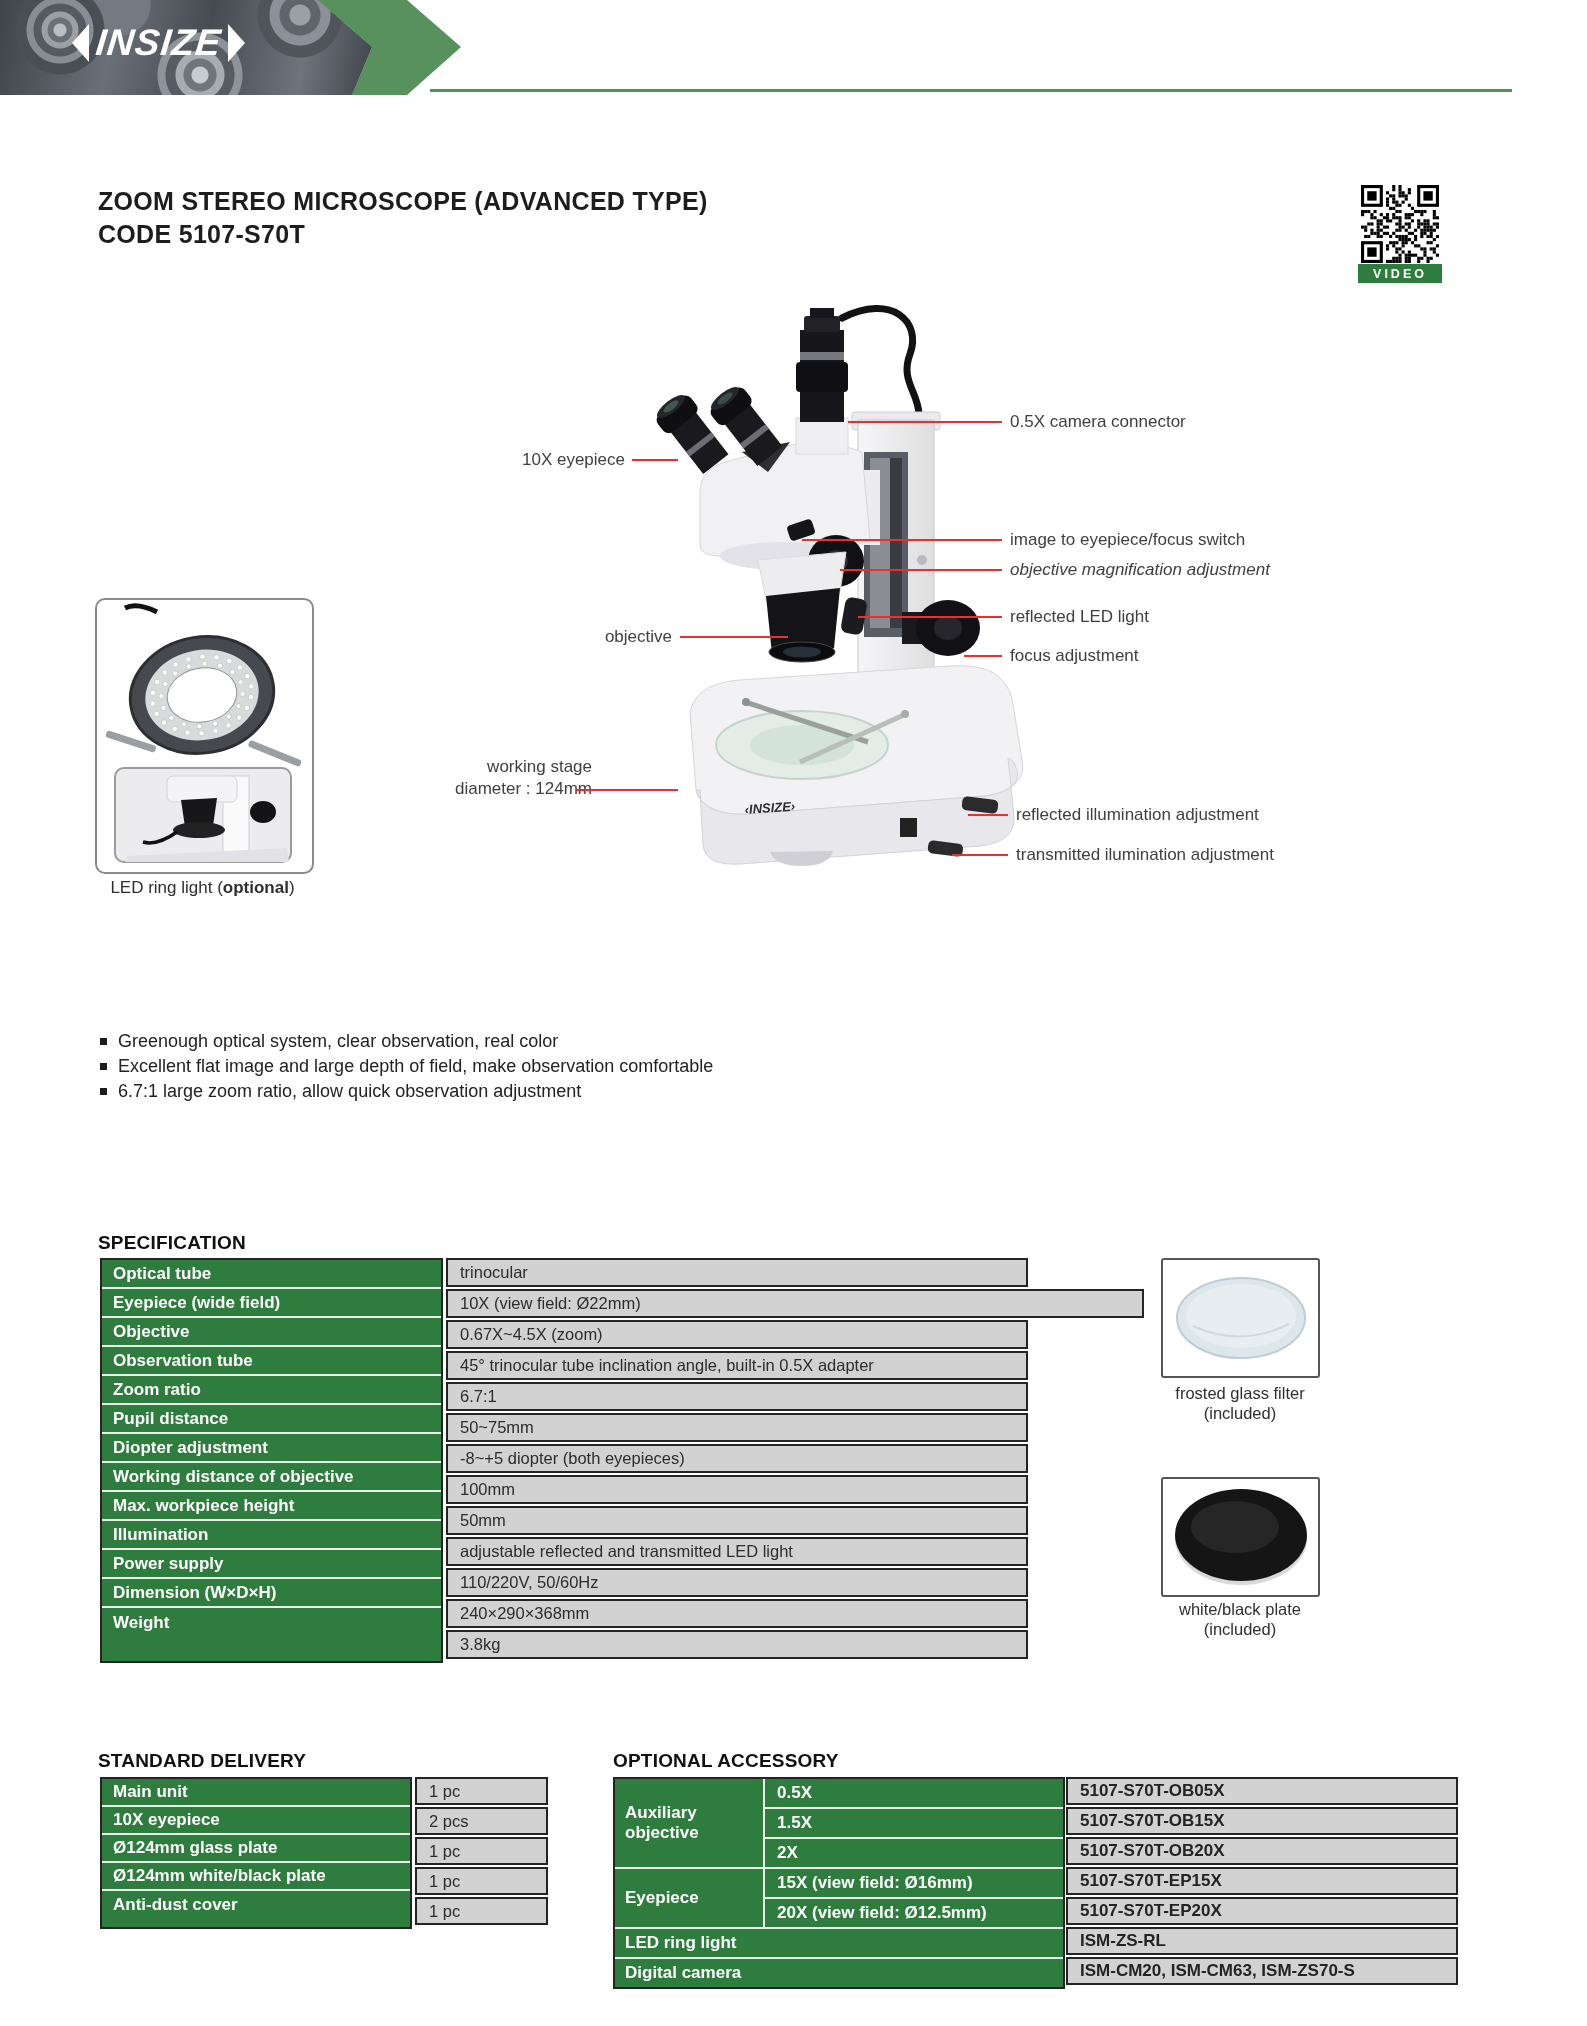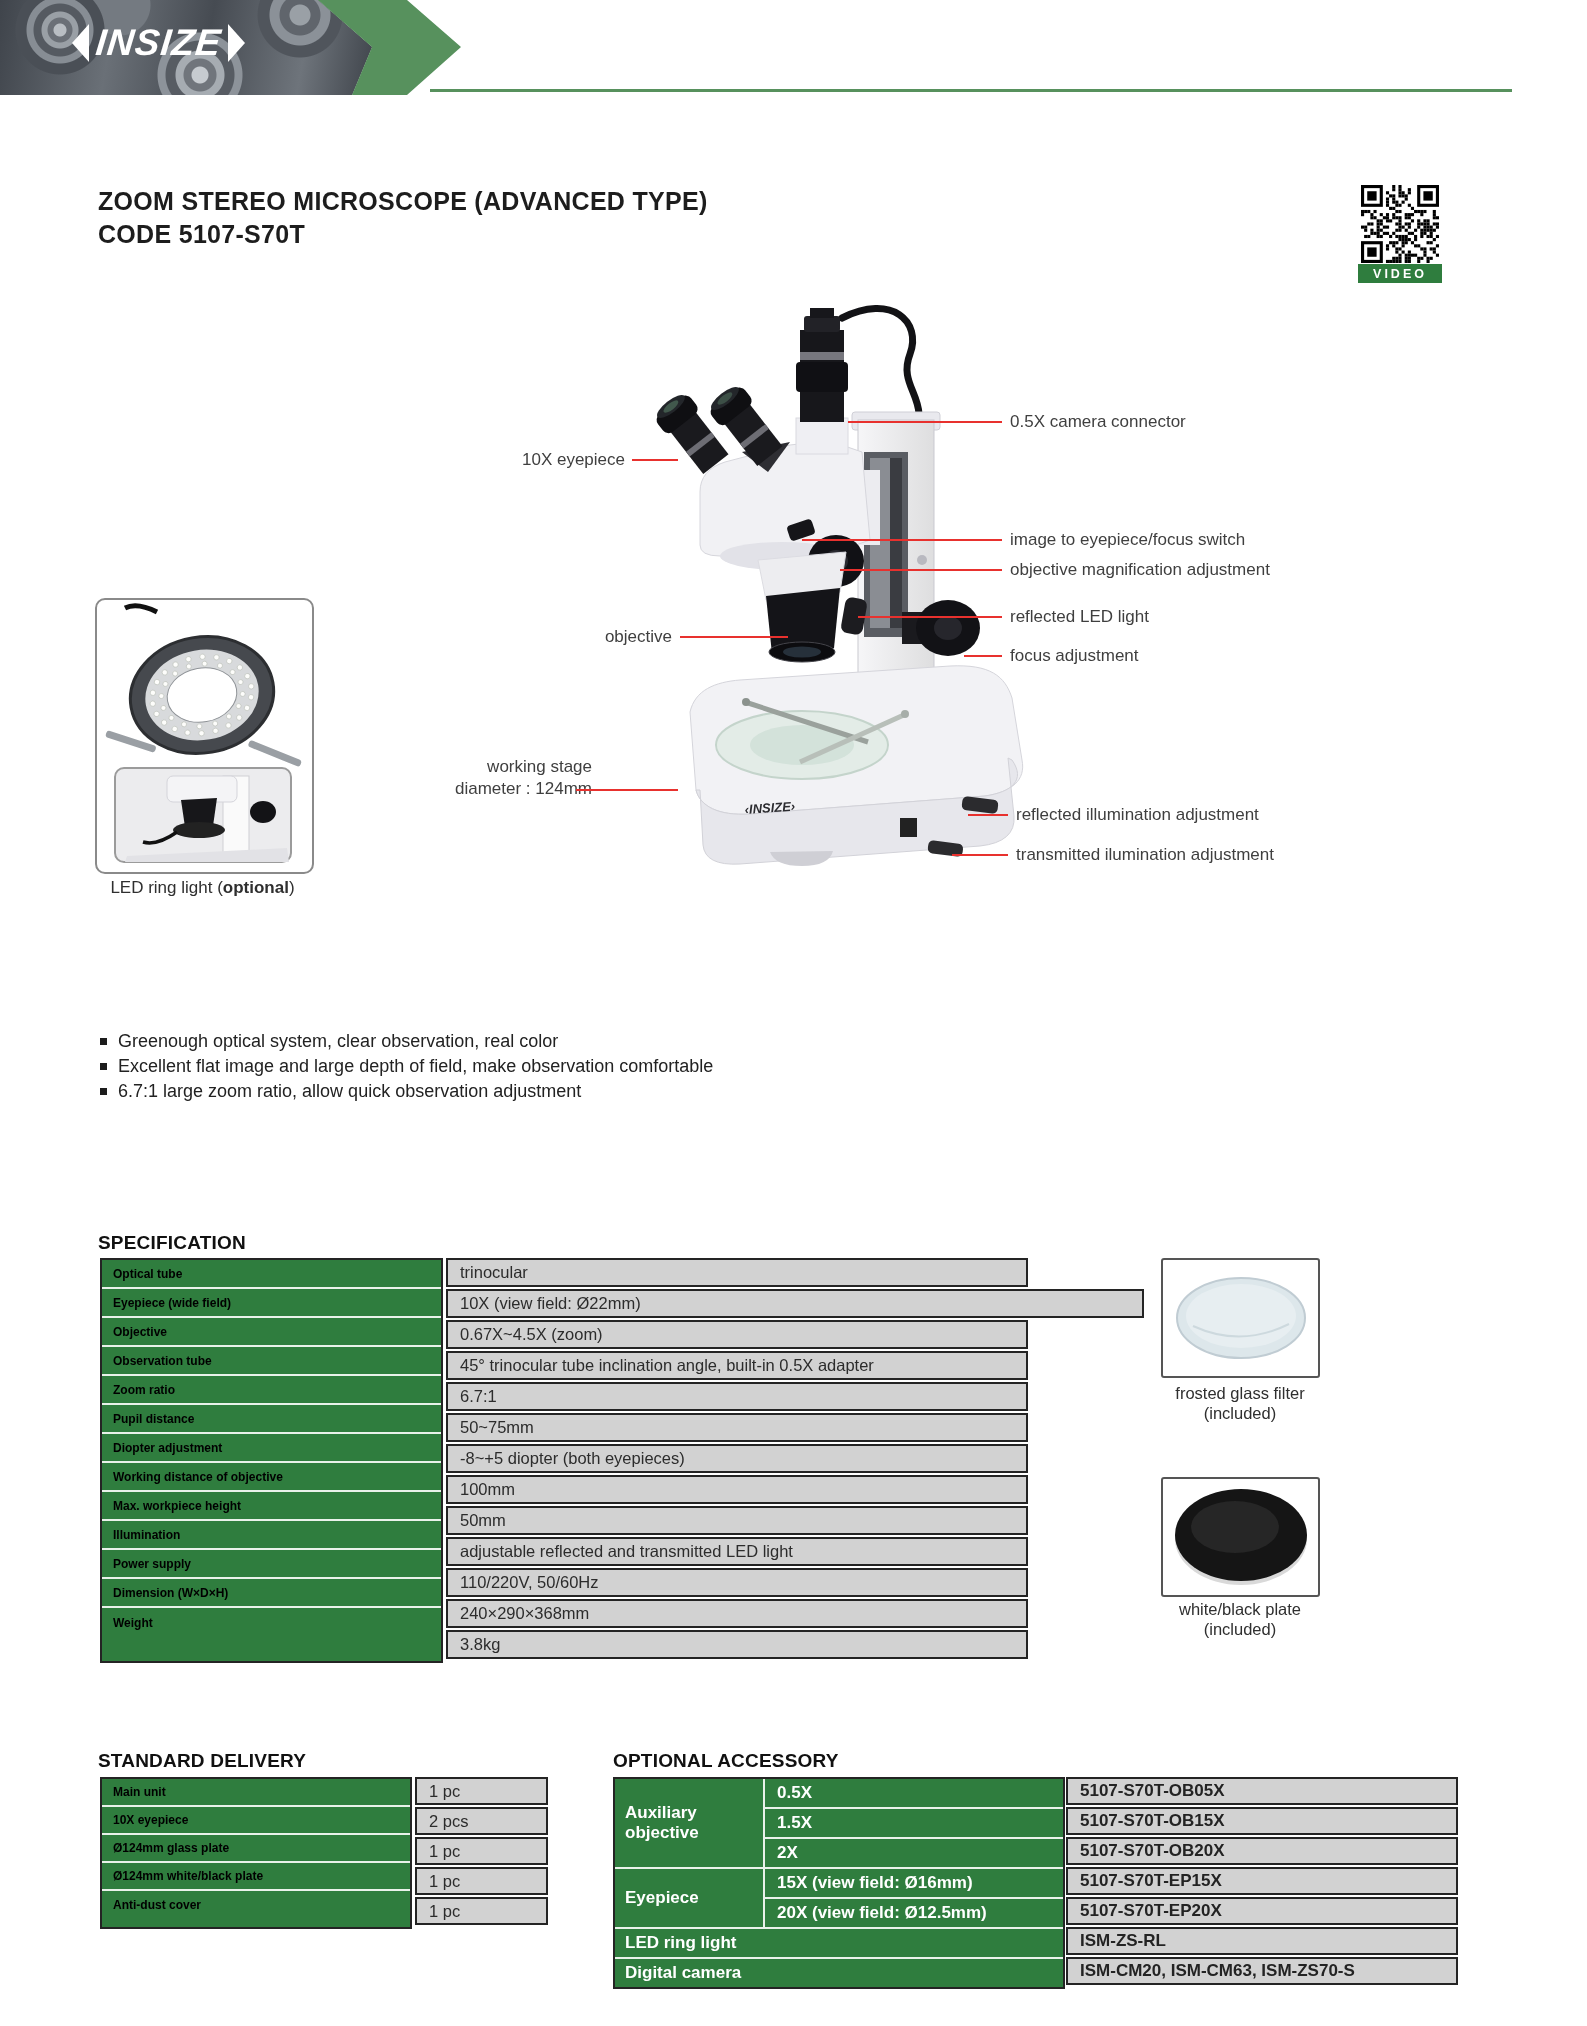--- a/index.html
+++ b/index.html
@@ -45,21 +45,21 @@
   .features{position:absolute;left:98px;top:1029px;}
   .feat{display:flex;align-items:flex-start;font-size:18px;color:#222;line-height:25px;}
   .feat .sq{width:7px;height:7px;background:#1c1c1c;margin:9px 11px 0 2px;flex:none;}
 
   
   .sec-h{position:absolute;font-size:19px;font-weight:bold;color:#111;letter-spacing:.2px;}
 
   
   .tbl{position:absolute;}
   .gcol{position:absolute;left:0;top:0;background:#2f7d3e;border:2px solid #242424;box-sizing:border-box;}
-  .grow{box-sizing:border-box;display:flex;align-items:center;padding-left:11px;color:#000000;font-weight:bold;font-size:12px;border-bottom:2px solid #e9f2ea;}
+  .grow{box-sizing:border-box;display:flex;align-items:center;padding-left:11px;color:#ffffff;font-weight:bold;font-size:17px;border-bottom:2px solid #e9f2ea;}
   .grow:last-child{border-bottom:none;}
   .vcell{position:absolute;box-sizing:border-box;background:#d2d2d2;border:2px solid #242424;display:flex;align-items:center;padding-left:12px;font-size:16.5px;color:#2c2c2c;}
   .vcell.bold{font-weight:bold;color:#232323;font-size:17px;}
 
   
   .oblock{position:absolute;background:#2f7d3e;border:2px solid #242424;box-sizing:border-box;}
   .osep{position:absolute;background:#e9f2ea;}
   .olabel{position:absolute;box-sizing:border-box;display:flex;align-items:center;padding-left:10px;color:#fff;font-weight:bold;font-size:17px;line-height:20px;}
 
   
@@ -546,21 +546,21 @@
       <div class="vcell bold" style="left: 453px; top: 90px; width: 392px; height: 28px;">5107-S70T-EP15X</div>
       <div class="vcell bold" style="left: 453px; top: 120px; width: 392px; height: 28px;">5107-S70T-EP20X</div>
       <div class="vcell bold" style="left: 453px; top: 150px; width: 392px; height: 28px;">ISM-ZS-RL</div>
       <div class="vcell bold" style="left: 453px; top: 180px; width: 392px; height: 28px;">ISM-CM20, ISM-CM63, ISM-ZS70-S</div>
     </div>
 
 <div class="fig-label" style="top: 411px; left: 1010px;">0.5X camera connector</div>
     <div class="leader" style="left: 848px; top: 421px; width: 154px;"></div>
     <div class="fig-label" style="top: 529px; left: 1010px;">image to eyepiece/focus switch</div>
     <div class="leader" style="left: 802px; top: 539px; width: 200px;"></div>
-    <div class="fig-label" style="top: 559px; left: 1010px;">objective magnification adjustment</div>
+    <div class="fig-label" style="top: 559px; left: 1010px; font-style: italic;">objective magnification adjustment</div>
     <div class="leader" style="left: 840px; top: 569px; width: 162px;"></div>
     <div class="fig-label" style="top: 606px; left: 1010px;">reflected LED light</div>
     <div class="leader" style="left: 858px; top: 616px; width: 144px;"></div>
     <div class="fig-label" style="top: 645px; left: 1010px;">focus adjustment</div>
     <div class="leader" style="left: 964px; top: 655px; width: 38px;"></div>
     <div class="fig-label" style="top: 804px; left: 1016px;">reflected illumination adjustment</div>
     <div class="leader" style="left: 968px; top: 814px; width: 40px;"></div>
     <div class="fig-label" style="top: 844px; left: 1016px;">transmitted ilumination adjustment</div>
     <div class="leader" style="left: 952px; top: 854px; width: 56px;"></div>
     <div class="fig-label r" style="top: 449px; right: 962px;">10X eyepiece</div>

